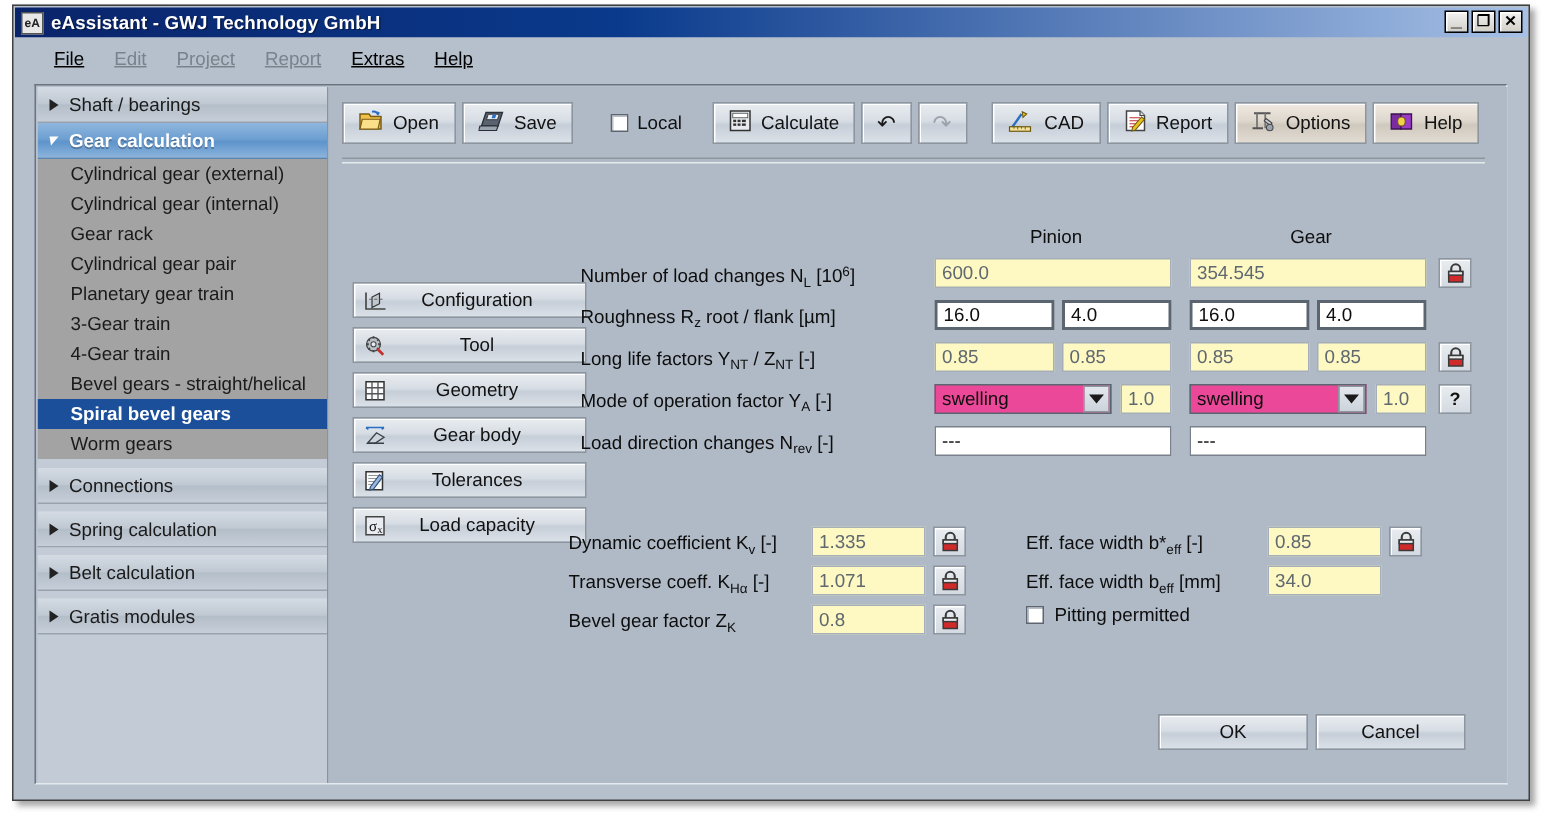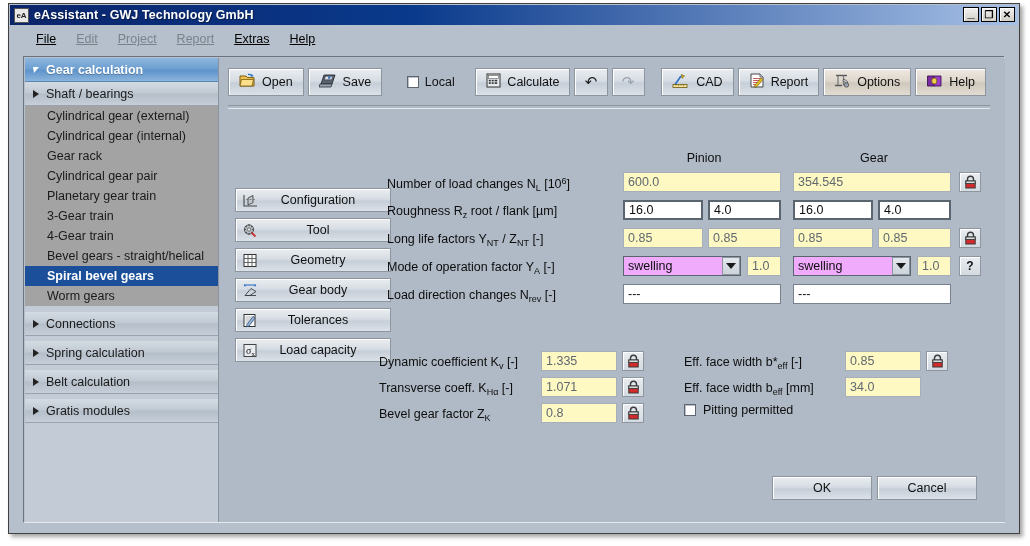--- a/index.html
+++ b/index.html
@@ -278,21 +278,21 @@
     border: 1px solid #8d959f;
     box-shadow: inset 1px 1px 0 #ffffff;
     display: flex; align-items: center; justify-content: center;
     box-sizing: border-box; cursor: pointer;
     font-size: 12px; font-weight: bold; color: #111;
   }
 
   .combo {
     position: absolute;
     height: 20px;
-    background: #f0abfc;
+    background: #ec4899;
     border: 1px solid #5b6570;
     box-sizing: border-box;
     display: flex; align-items: center;
     cursor: pointer;
   }
   .combo .ctext {
     flex: 1 1 auto; padding-left: 4px;
     font-size: 12.5px; color: #0d0d0d;
   }
   .combo .cbtn {
@@ -354,28 +354,28 @@
     <div class="menu-item disabled"><u>Project</u></div>
     <div class="menu-item disabled"><u>Report</u></div>
     <div class="menu-item"><u>Extras</u></div>
     <div class="menu-item"><u>Help</u></div>
   </div>
 
   <div id="client">
 
     <div id="sidebar">
 
+      <div class="tree-group">
+        <span class="arrow-right"></span>
+        <span>Shaft / bearings</span>
+      </div>
+
       <div class="tree-group selected">
         <span class="arrow-down"></span>
         <span>Gear calculation</span>
-      </div>
-
-      <div class="tree-group">
-        <span class="arrow-right"></span>
-        <span>Shaft / bearings</span>
       </div>
 
       <div class="tree-leaf">
           <span>Cylindrical gear (external)</span>
         </div>
       <div class="tree-leaf">
           <span>Cylindrical gear (internal)</span>
         </div>
       <div class="tree-leaf">
           <span>Gear rack</span>

